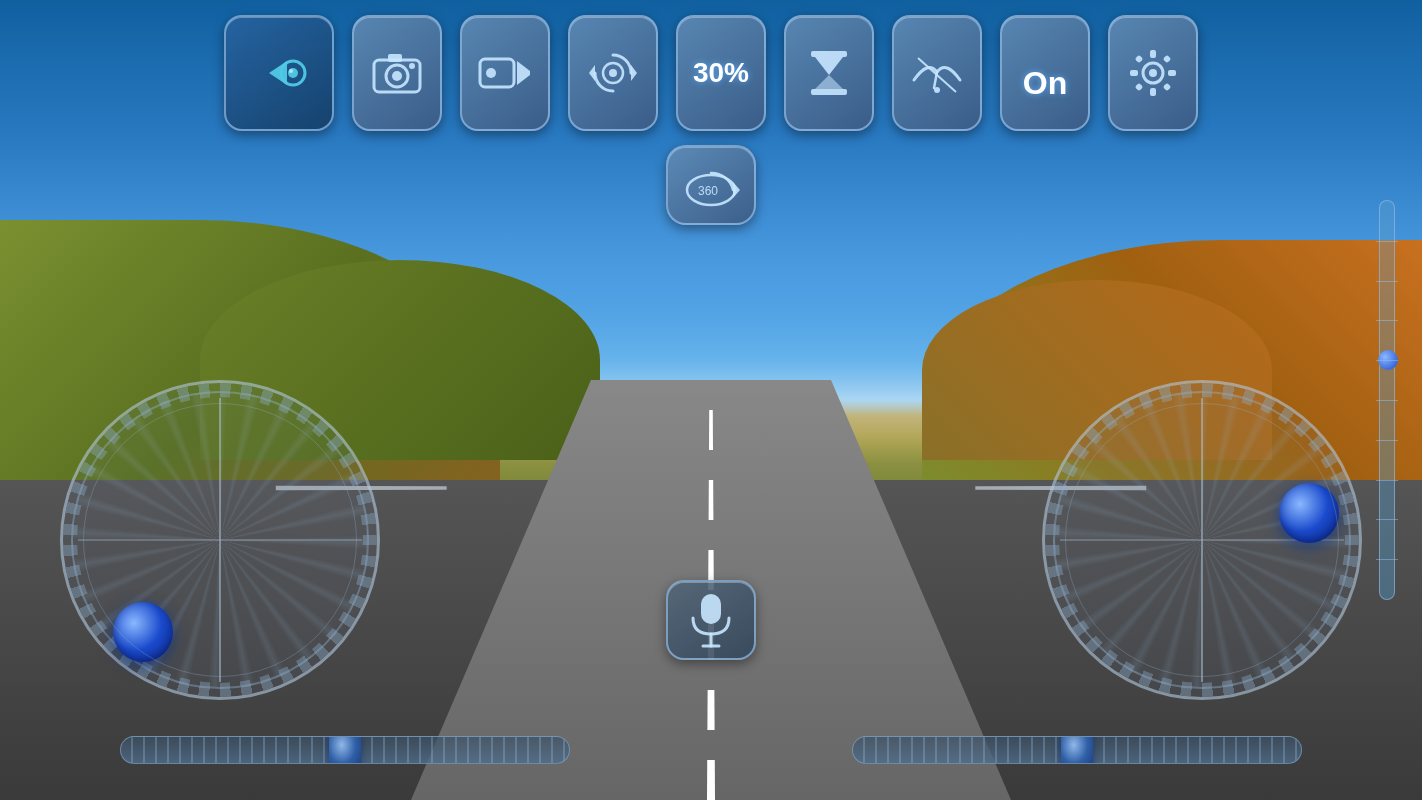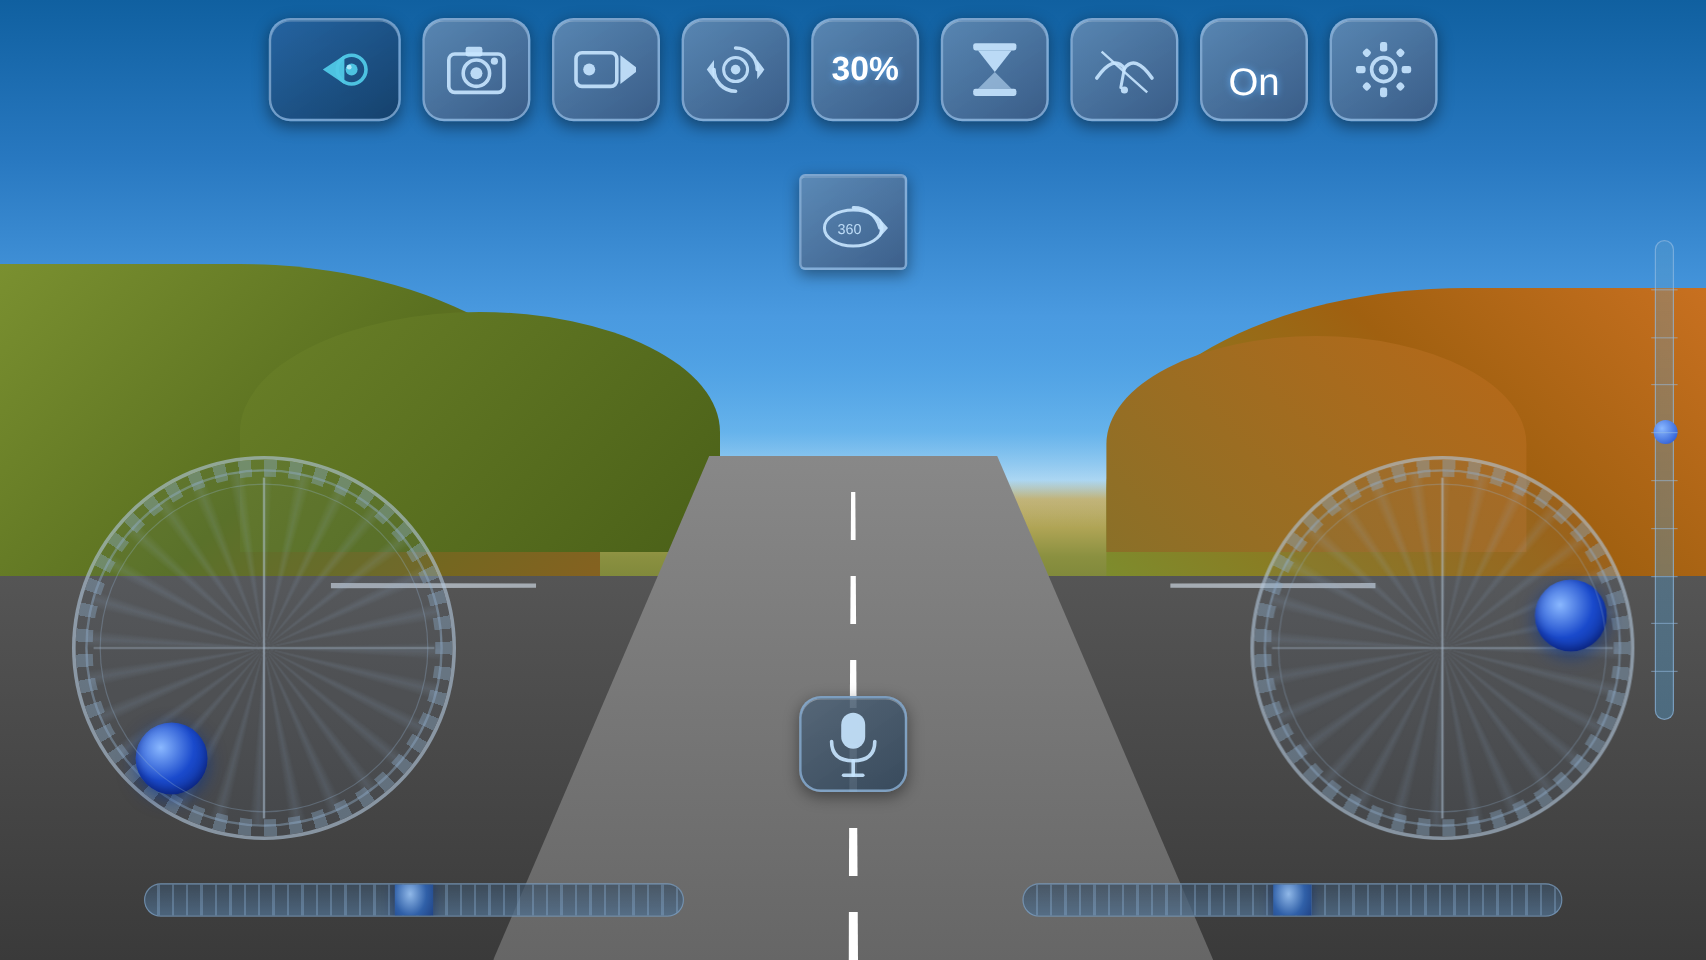--- a/index.html
+++ b/index.html
@@ -118,21 +118,21 @@
       right: 0;
       display: flex;
       align-items: center;
       justify-content: center;
       gap: 18px;
       z-index: 100;
     }
 
     .toolbar-btn {
       width: 90px;
-      height: 86px;
+      height: 116px;
       background: linear-gradient(145deg, rgba(100,140,180,0.85), rgba(60,90,130,0.9));
       border: 2px solid rgba(150,190,230,0.7);
       border-radius: 18px;
       display: flex;
       align-items: center;
       justify-content: center;
       cursor: pointer;
       box-shadow: 0 4px 12px rgba(0,0,0,0.4), inset 0 1px 0 rgba(255,255,255,0.3);
       position: relative;
     }
@@ -145,21 +145,21 @@
 
     .percent-text {
       font-size: 28px;
       font-weight: bold;
       color: white;
       text-shadow: 0 0 6px rgba(100,180,255,0.8);
     }
 
     .on-text {
       font-size: 32px;
-      font-weight: normal;
+      font-weight: bold;
       color: white;
       text-shadow: 0 0 6px rgba(100,180,255,0.8);
       margin-top: 20px;
     }
 
     
     #center-btns {
       position: absolute;
       top: 145px;
       left: 50%;
@@ -169,21 +169,21 @@
       gap: 12px;
       z-index: 100;
       align-items: center;
     }
 
     .center-btn {
       width: 90px;
       height: 80px;
       background: linear-gradient(145deg, rgba(100,140,180,0.85), rgba(60,90,130,0.9));
       border: 2px solid rgba(150,190,230,0.7);
-      border-radius: 5px;
+      border-radius: 20px;
       display: flex;
       align-items: center;
       justify-content: center;
       cursor: pointer;
       box-shadow: 0 4px 12px rgba(0,0,0,0.4), inset 0 1px 0 rgba(255,255,255,0.3);
     }
 
     
     #mic-btn {
       position: absolute;

